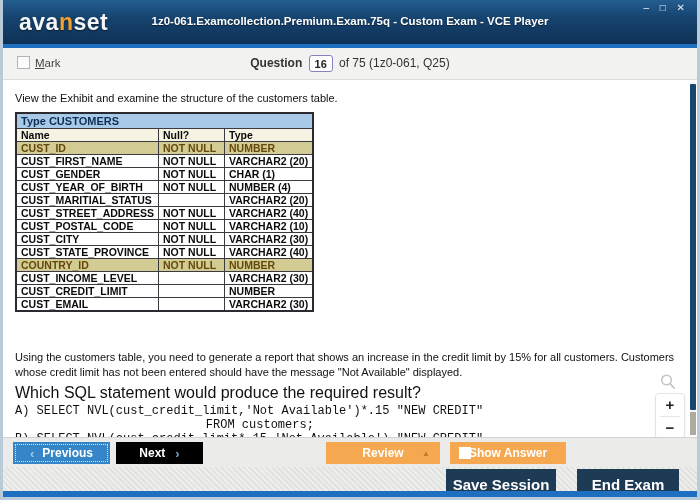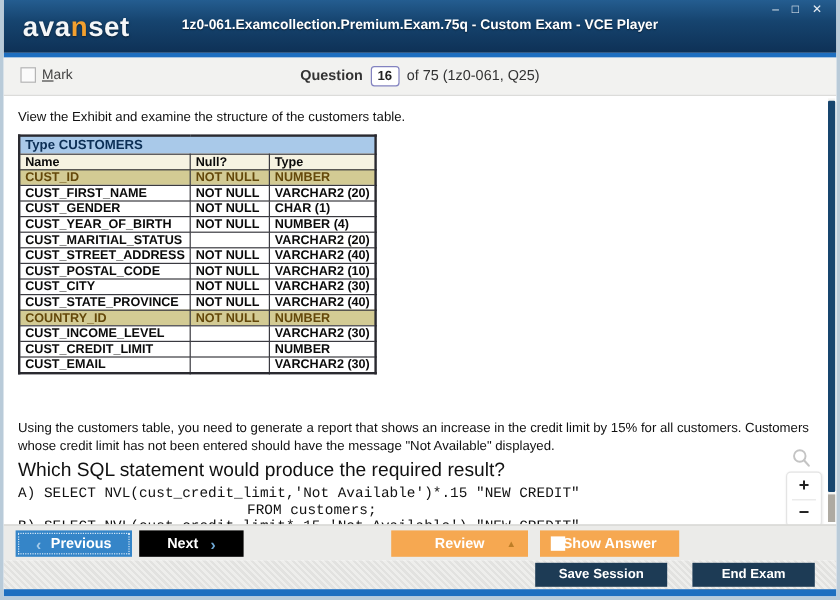--- a/index.html
+++ b/index.html
@@ -77,21 +77,21 @@
   .btn-review { left:323px; width:114px; }
   .btn-review .tri { position:absolute; right:10px; font-size:8px; color:#bd7d26; }
   .btn-showanswer { left:447px; width:116px; }
   .btn-showlist { left:579px; width:93px;margin-top:32px; }
   .btn-orange .cbx { position:absolute; left:9px; width:12px; height:12px; background:#fff; }
   
   .footer2 {
     position:absolute; left:0; top:467px; width:694px; height:24px;
     background:repeating-linear-gradient(45deg,#eeeeec 0px,#eeeeec 2px,#e2e2e0 2px,#e2e2e0 4px);
   }
-  .btn-navy { background:#1d3b55; font-size:11px; top:2px; height:20px; }
+  .btn-navy { background:#1d3b55; font-size:15px; top:2px; height:30px; }
   .btn-save { left:443px; width:110px; }
   .btn-end { left:574px; width:102px; }
   .bottom-blue { position:absolute; left:0; top:491px; width:694px; height:6px; background:#1e6fc0; }
 </style>
 </head>
 <body>
 
 <div class="window">
 
   <div class="titlebar">

